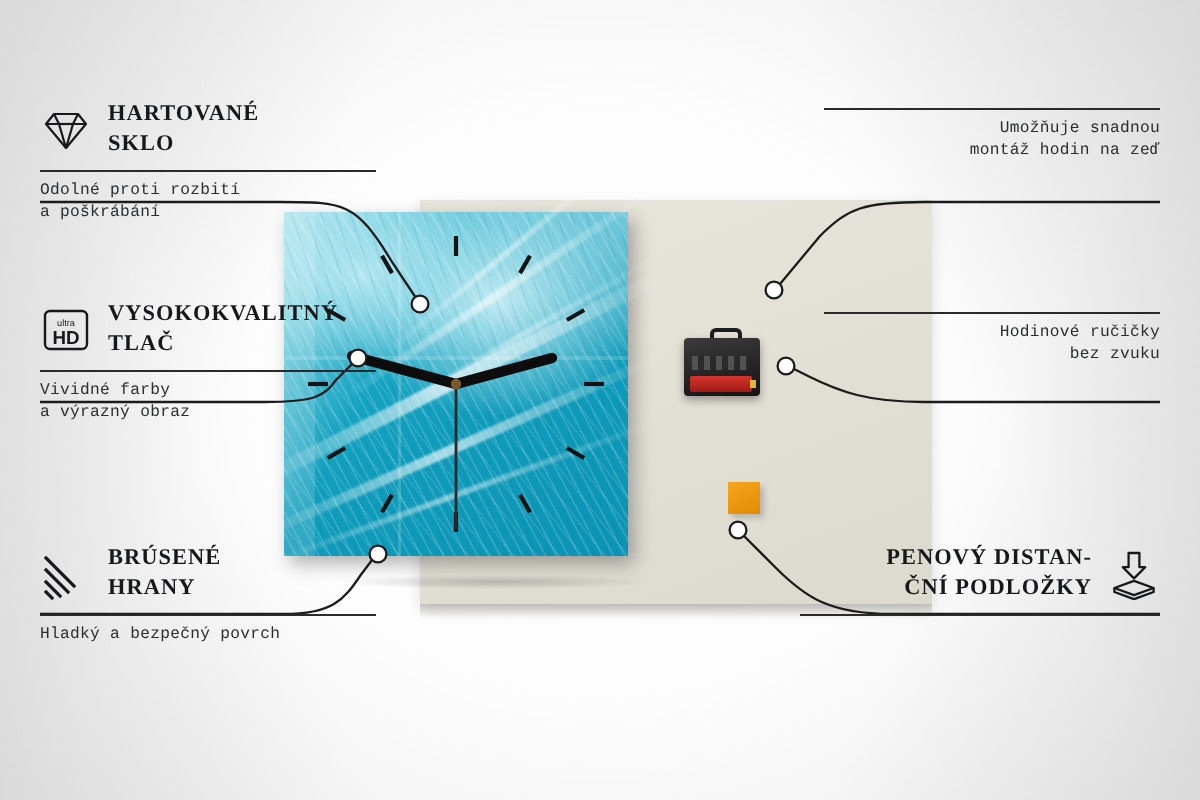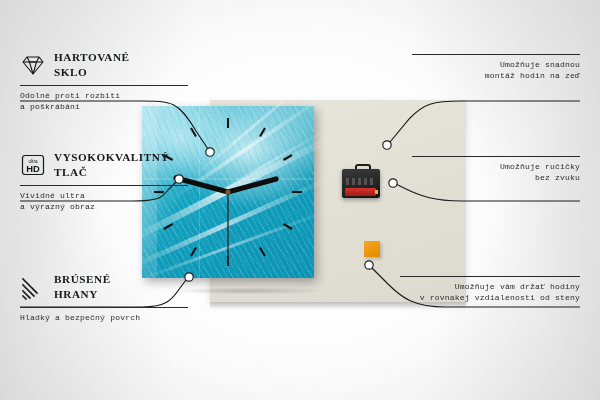--- a/index.html
+++ b/index.html
@@ -365,21 +365,21 @@
         <svg width="26" height="26" viewBox="0 0 26 26">
           <rect x="2.5" y="3.5" width="21" height="19" rx="2.5" fill="none" stroke="#16181a" stroke-width="1.2"></rect>
           <text x="13" y="11.2" text-anchor="middle" font-family="Liberation Sans, sans-serif" font-size="4.6" fill="#16181a">ultra</text>
           <text x="13" y="20" text-anchor="middle" font-family="Liberation Sans, sans-serif" font-size="9.4" font-weight="bold" fill="#16181a">HD</text>
         </svg>
       </span>
       <span class="feat-title">VYSOKOKVALITNÝ
 TLAČ</span>
     </div>
     <hr class="feat-rule">
-    <div class="feat-sub">Vividné ultra
+    <div class="feat-sub">Vividné farby
 a výrazný obraz</div>
   </div>
 
   <div class="feature left" style="left:20px; top:272px;">
     <div class="feat-head">
       <span class="feat-icon">
         <svg width="26" height="26" viewBox="0 0 26 26">
           <g stroke="#16181a" stroke-width="1.6" stroke-linecap="square">
             <line x1="3" y1="5" x2="17" y2="19"></line>
             <line x1="3" y1="11" x2="14" y2="22"></line>
@@ -396,23 +396,34 @@
   </div>
 
   <div class="feature right" style="left:412px; top:50px;">
     <hr class="feat-rule">
     <div class="feat-sub">Umožňuje snadnou
 montáž hodin na zeď</div>
   </div>
 
   <div class="feature right" style="left:412px; top:152px;">
     <hr class="feat-rule">
-    <div class="feat-sub">Umožňuje ručičky
+    <div class="feat-sub">Hodinové ručičky
 bez zvuku</div>
   </div>
 
   <div class="feature right" style="left:400px; top:272px; width:180px;">
-    <hr class="feat-rule">
-    <div class="feat-sub">Umožňuje vám držať hodiny
-v rovnakej vzdialenosti od steny</div>
+    <div class="feat-head">
+      <span class="feat-icon">
+        <svg width="26" height="26" viewBox="0 0 26 26">
+          <g fill="none" stroke="#16181a" stroke-width="1.15" stroke-linejoin="round">
+            <path d="M10.3 2.5 L15.7 2.5 L15.7 9.6 L18.6 9.6 L13 15.2 L7.4 9.6 L10.3 9.6 Z"></path>
+            <path d="M13 16.4 L22.8 20 L13 23.6 L3.2 20 Z"></path>
+            <path d="M3.2 20 L3.2 22 L13 25.6 L22.8 22 L22.8 20"></path>
+          </g>
+        </svg>
+      </span>
+      <span class="feat-title">PENOVÝ DISTAN-
+ČNÍ PODLOŽKY</span>
+    </div>
+    <hr class="feat-rule">
   </div>
 
 </div>
 
 </body></html>

